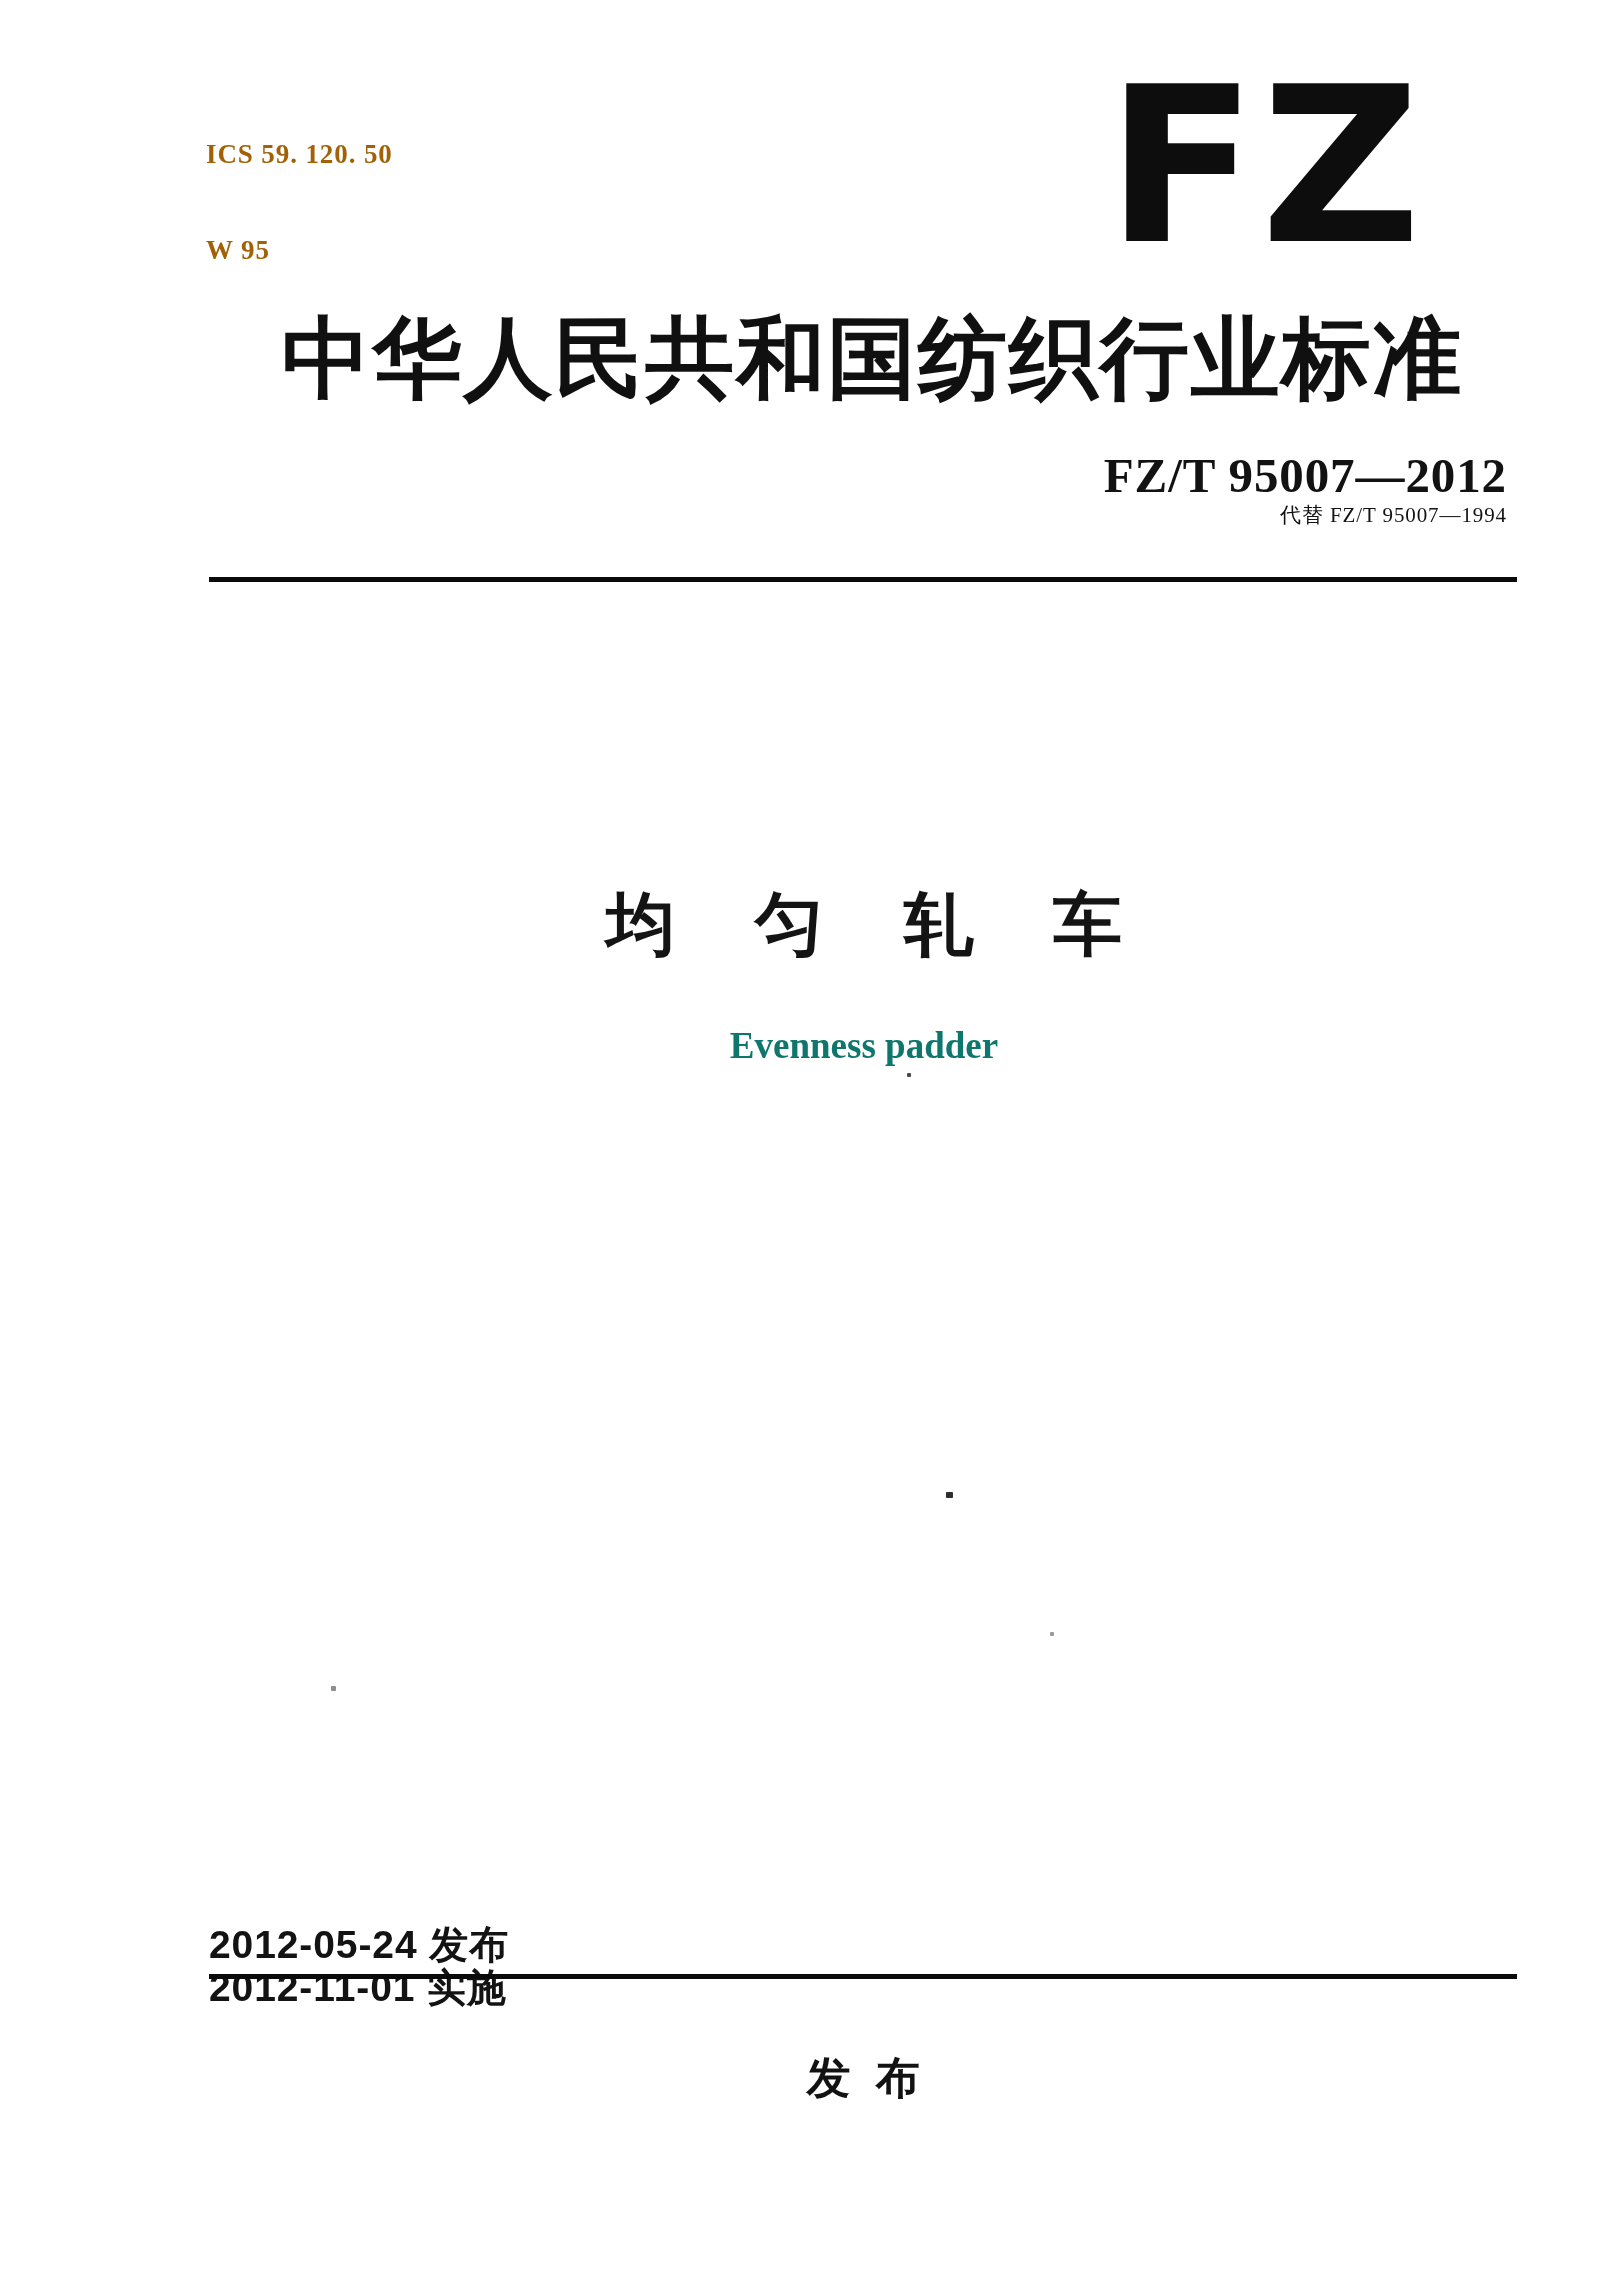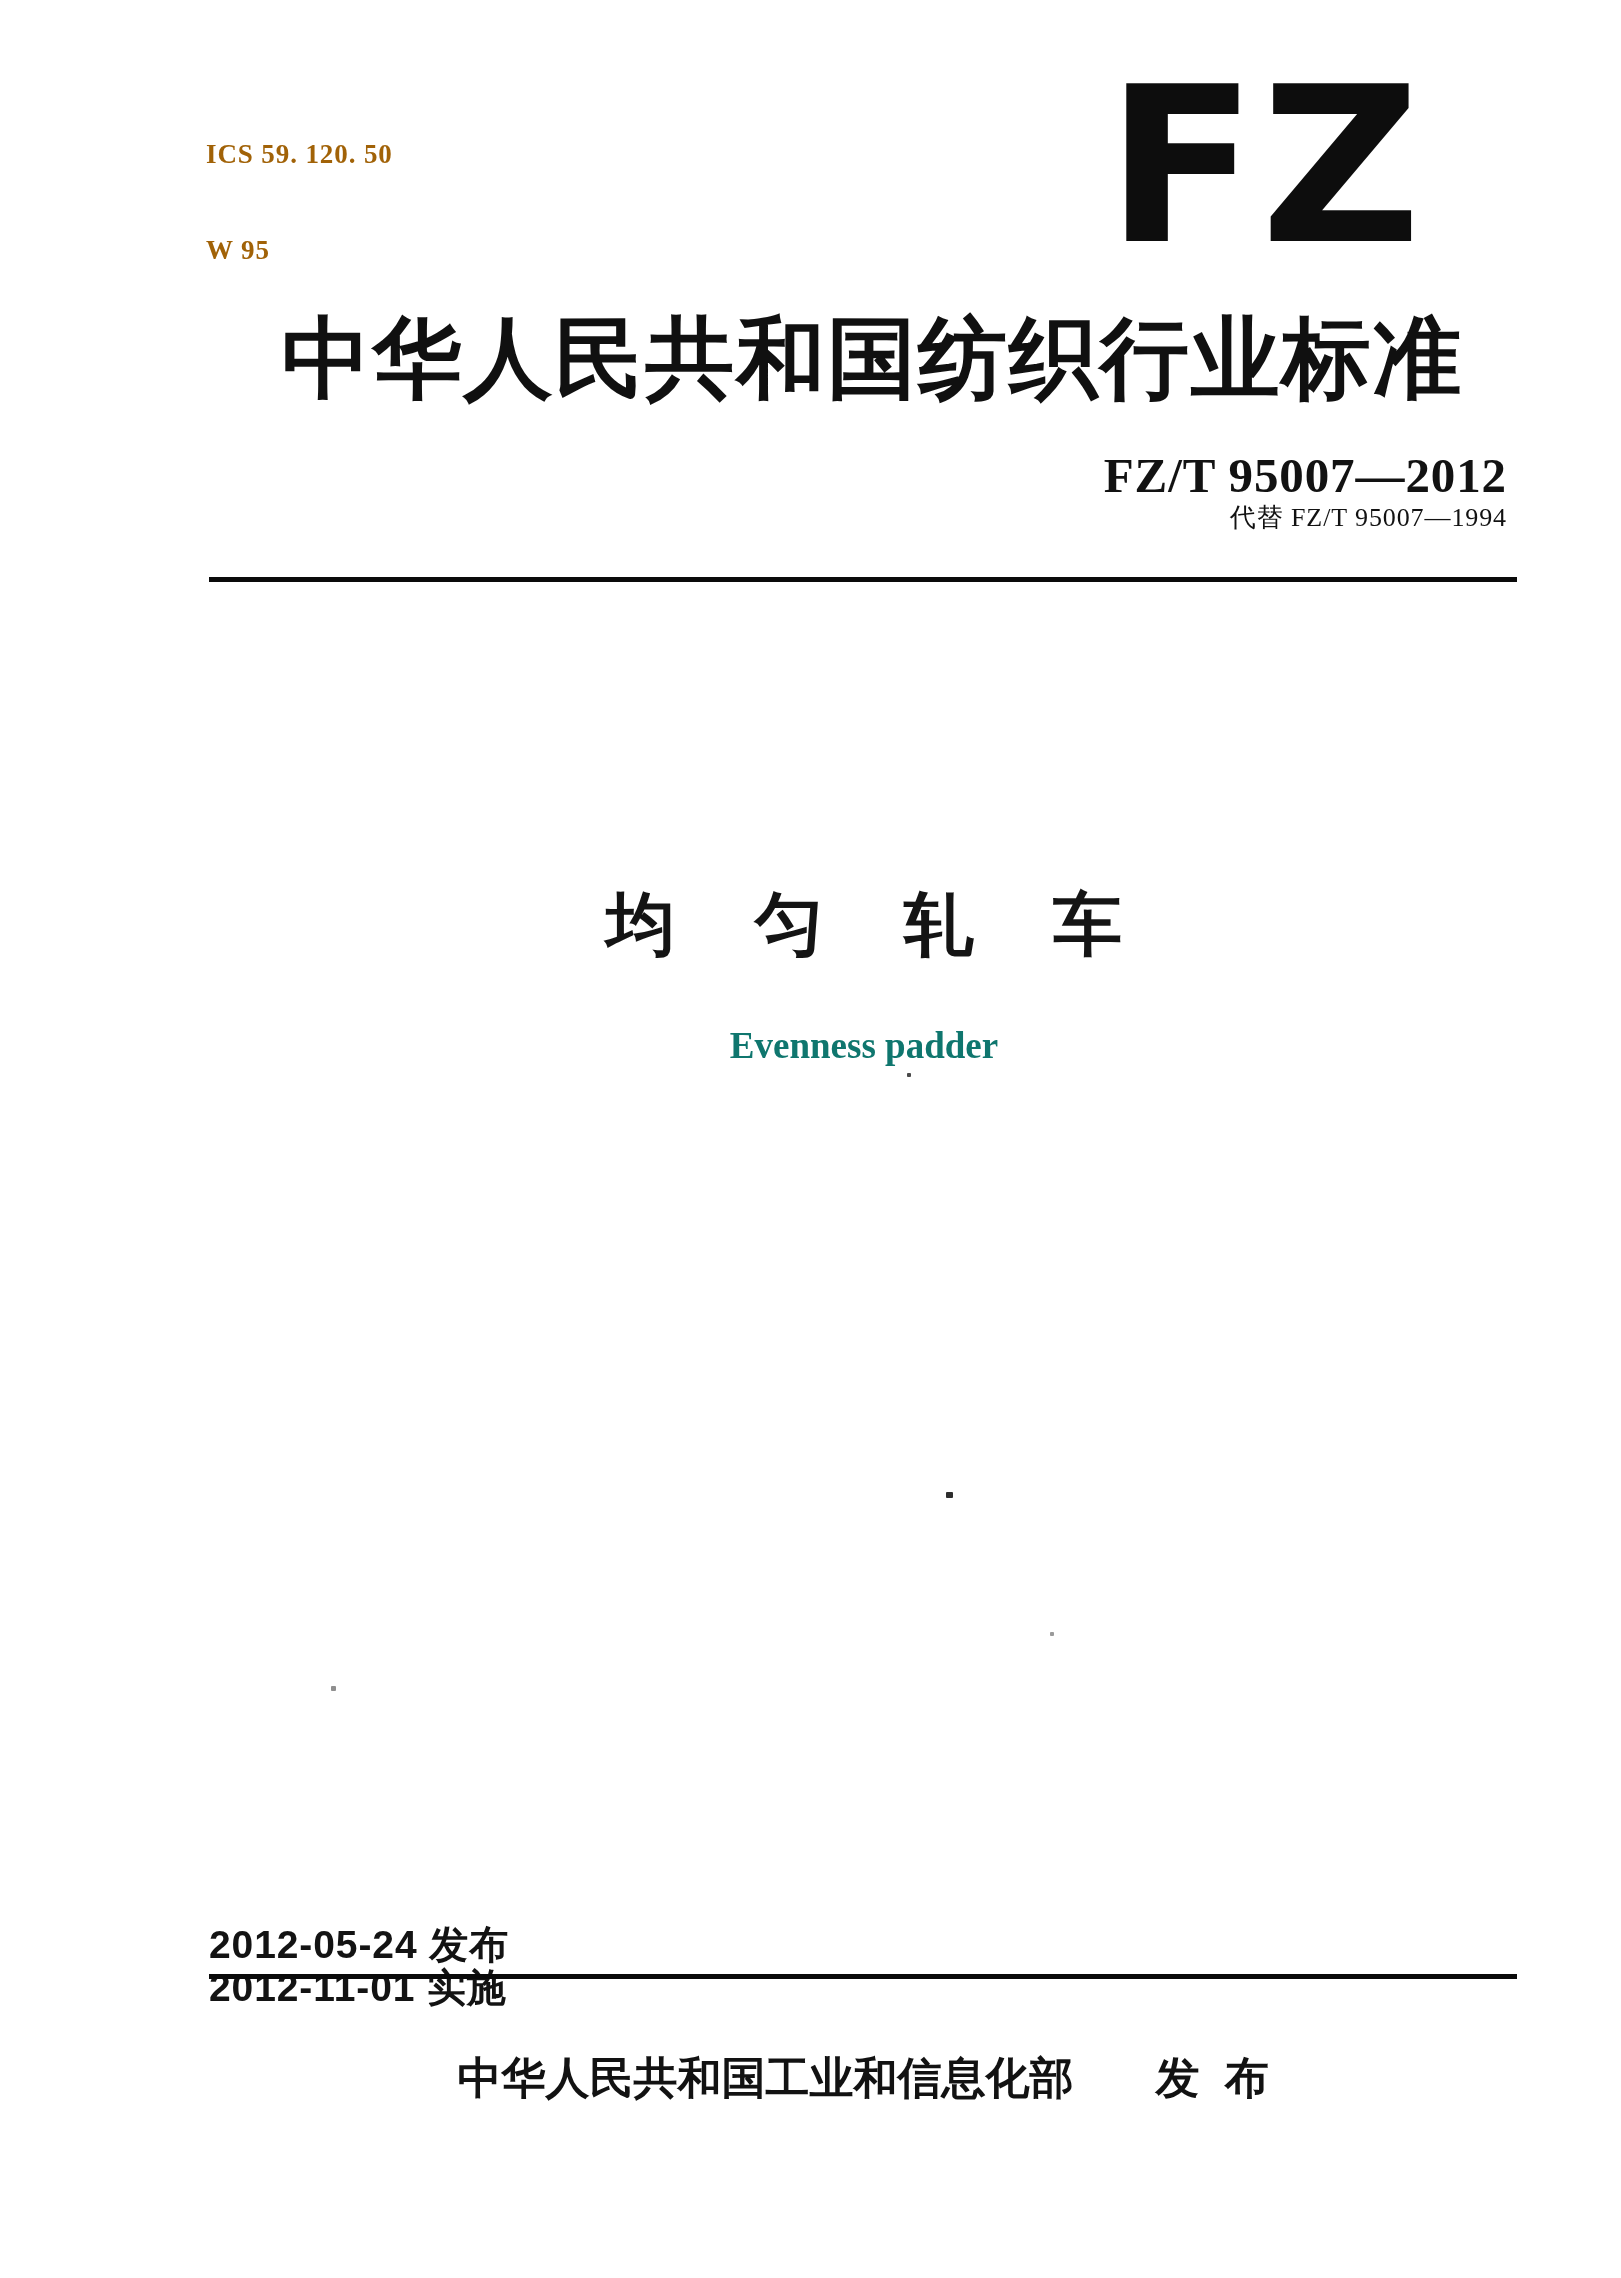--- a/index.html
+++ b/index.html
@@ -72,21 +72,21 @@
   }
   .std-no {
     font-weight: 700;
     font-size: 49px;
     line-height: 1.05;
     letter-spacing: 0.9px;
   }
   .std-replaces {
     margin-top: 2.8px;
     font-weight: 400;
-    font-size: 26px;
+    font-size: 21px;
     line-height: 1.1;
     letter-spacing: 0.9px;
   }
 
   .rule {
     position: absolute;
     left: 209px;
     width: 1308px;
     height: 4.6px;
     background: #0a0a0a;
@@ -202,18 +202,17 @@
   <span class="speck speck-4"></span>
 
   <div class="date-row">
     <span>2012-05-24 发布</span>
     <span>2012-11-01 实施</span>
   </div>
 
   <div class="rule rule-bottom"></div>
 
   <div class="issuer-row">
-    <span>中华人民共和国工业和信息化部</span>
     <span class="issuer-action">发 布</span>
   </div>
 
 </div>
 
 
 </body></html>

